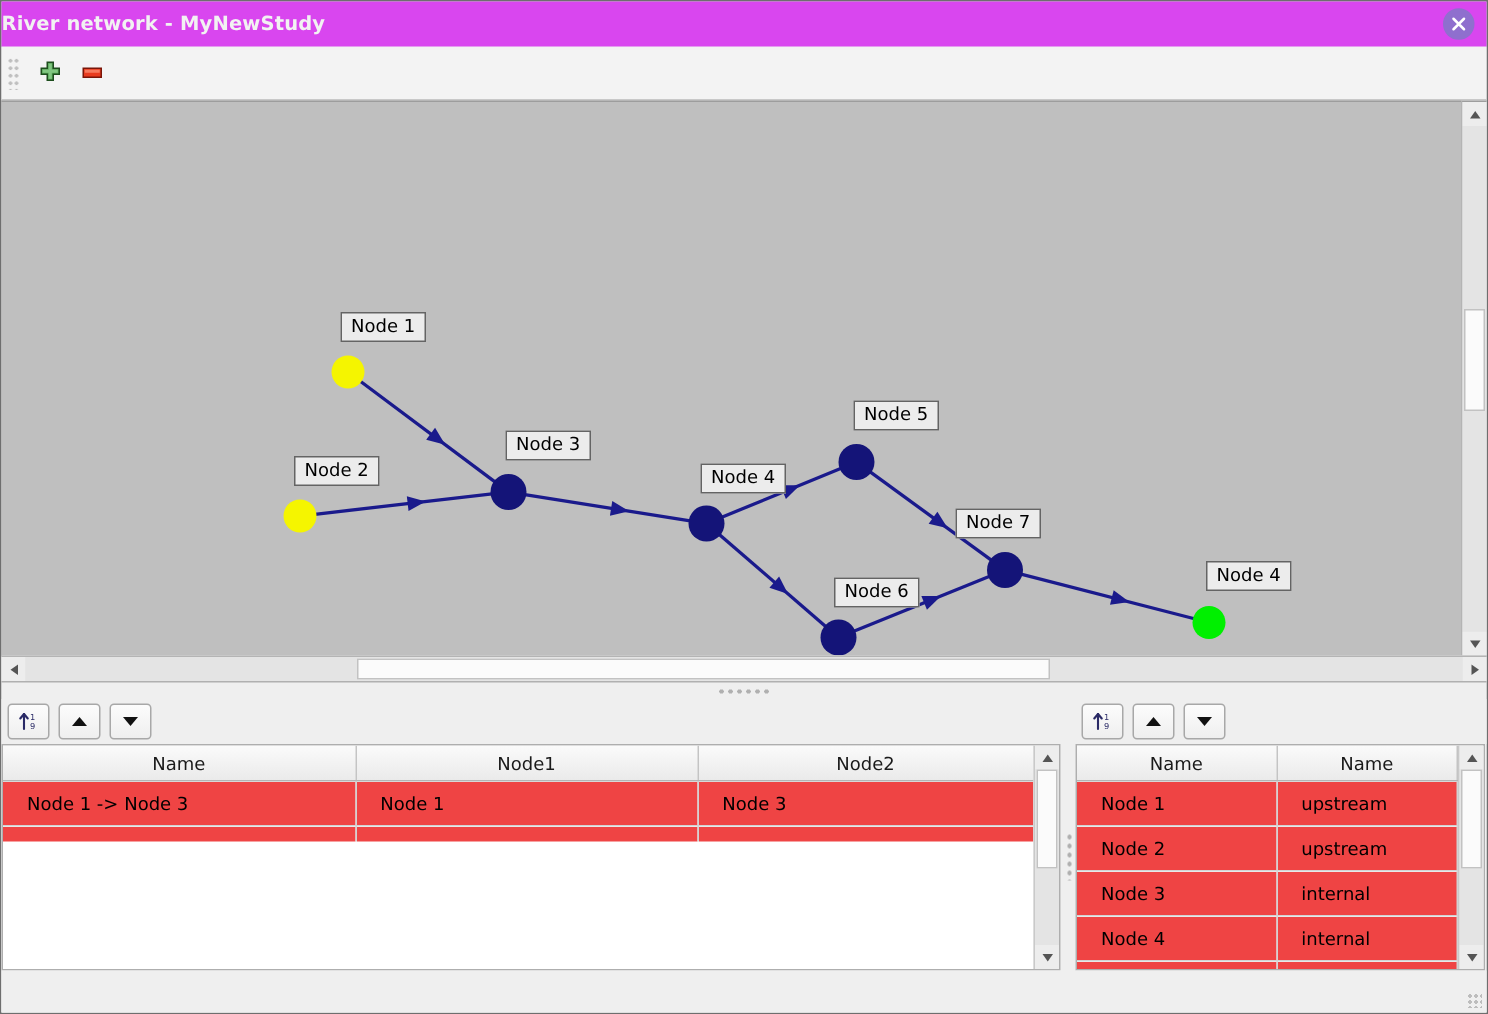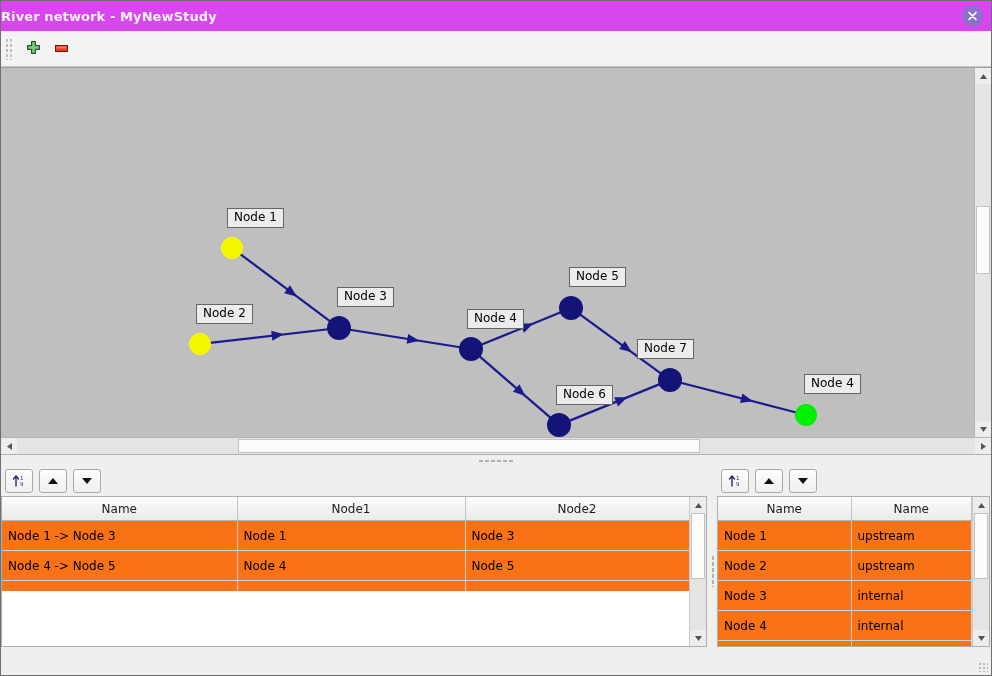--- a/index.html
+++ b/index.html
@@ -252,23 +252,23 @@
     font-weight: normal;
     font-size: 12px;
     height: 21px;
     text-align: center;
     color: #1a1a1a;
   }
   table.grid td {
     border-right: 1px solid #d2d2d2;
     border-bottom: 1px solid #d2d2d2;
     height: 29px;
-    padding: 0 6px;
+    padding: 0 16px;
     font-size: 12px;
-    background: #f97316;
+    background: #ef4444;
     overflow: hidden;
     white-space: nowrap;
   }
   table.grid tr.spacer td { height: 10px; border-bottom: none; }
 
   
   #vsplitter {
     width: 9px;
     flex: 0 0 9px;
     background: #efefef;
@@ -454,25 +454,20 @@
                 <th>Node1</th>
                 <th>Node2</th>
               </tr>
             </thead>
             <tbody id="branches-body">
                 <tr>
                   <td>Node 1 -&gt; Node 3</td>
                   <td>Node 1</td>
                   <td>Node 3</td>
                 </tr>
-                <tr>
-                  <td>Node 4 -&gt; Node 5</td>
-                  <td>Node 4</td>
-                  <td>Node 5</td>
-                </tr>
                 <tr class="spacer">
                   <td></td>
                   <td></td>
                   <td></td>
                 </tr>
               </tbody>
           </table>
         </div>
         <div class="vscroll" style="border-top:none;border-left:1px solid #c9c9c9;">
           <div class="sb-arrow">

